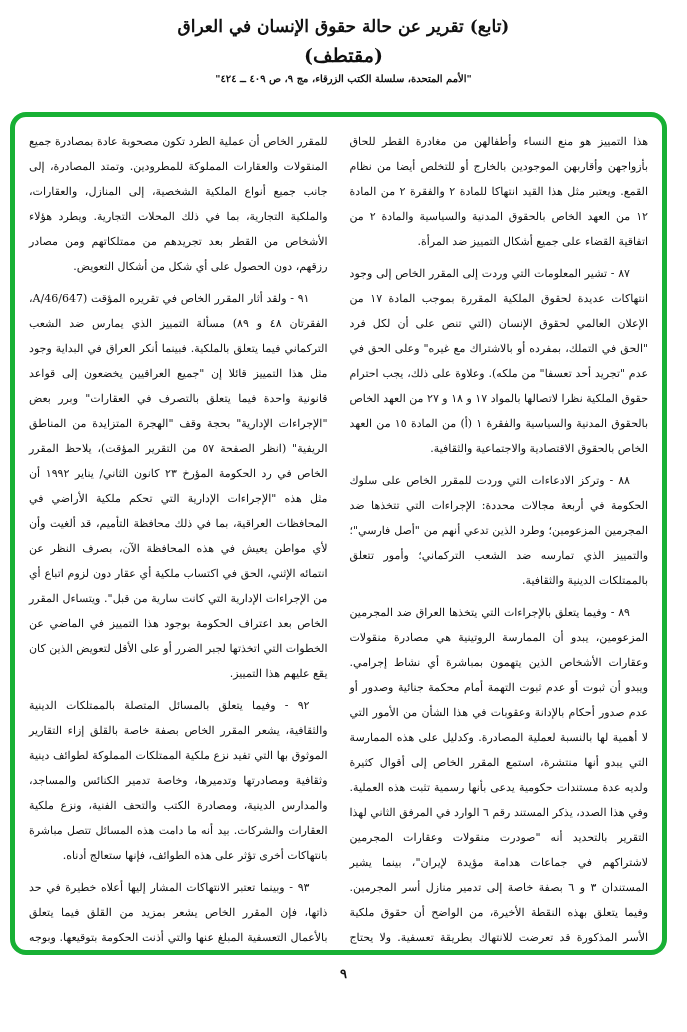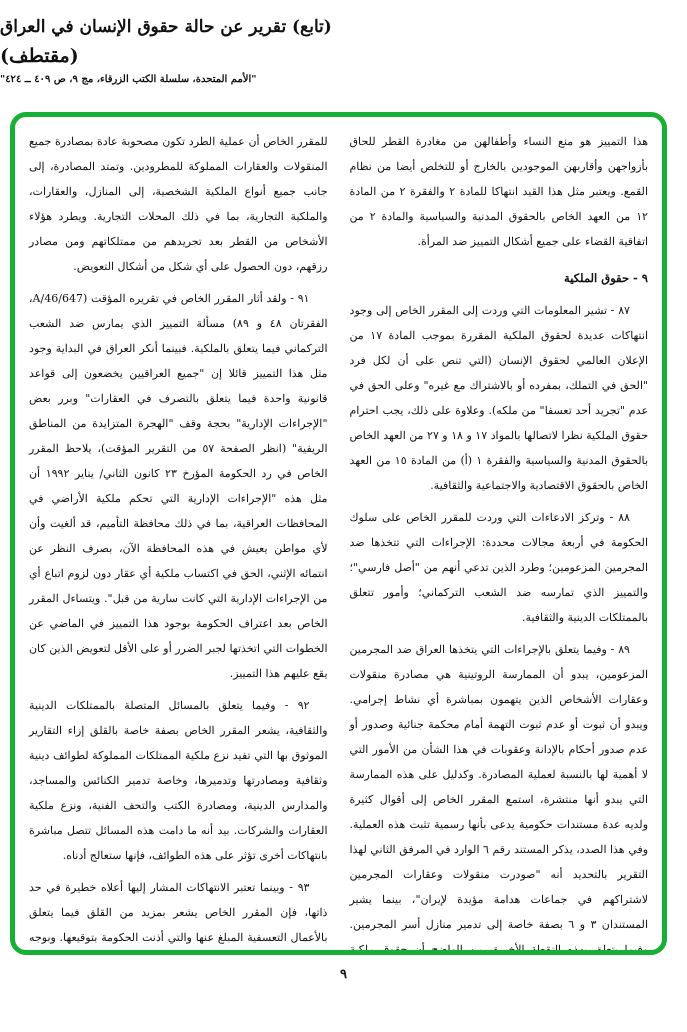--- a/index.html
+++ b/index.html
@@ -11,21 +11,21 @@
     position: relative;
     width: 687px;
     height: 1032px;
     background: #ffffff;
     font-family: "DejaVu Serif", "Liberation Serif", serif;
     color: #111111;
     overflow: hidden;
   }
   .header {
     direction: rtl;
-    text-align: left;
+    text-align: center;
     padding-top: 16px;
   }
   .title {
     font-size: 17px;
     font-weight: bold;
     margin: 0 0 8px 0;
     letter-spacing: 0;
   }
   .subtitle {
     font-size: 19px;
@@ -90,21 +90,20 @@
 
   <div class="header">
     <h1 class="title">(تابع) تقرير عن حالة حقوق الإنسان في العراق</h1>
     <h2 class="subtitle">(مقتطف)</h2>
     <div class="source-line">"الأمم المتحدة، سلسلة الكتب الزرقاء، مج ٩، ص ٤٠٩ ــ ٤٢٤"</div>
   </div>
 
   <div class="text-box">
     <div class="col">
         <p class="para cont">هذا التمييز هو منع النساء وأطفالهن من مغادرة القطر للحاق بأزواجهن وأقاربهن الموجودين بالخارج أو للتخلص أيضا من نظام القمع. ويعتبر مثل هذا القيد انتهاكا للمادة ٢ والفقرة ٢ من المادة ١٢ من العهد الخاص بالحقوق المدنية والسياسية والمادة ٢ من اتفاقية القضاء على جميع أشكال التمييز ضد المرأة.</p>
-        <p class="para heading">٩ -  حقوق الملكية</p>
         <p class="para">٨٧ - تشير المعلومات التي وردت إلى المقرر الخاص إلى وجود انتهاكات عديدة لحقوق الملكية المقررة بموجب المادة ١٧ من الإعلان العالمي لحقوق الإنسان (التي تنص على أن لكل فرد "الحق في التملك، بمفرده أو بالاشتراك مع غيره" وعلى الحق في عدم "تجريد أحد تعسفا" من ملكه). وعلاوة على ذلك، يجب احترام حقوق الملكية نظرا لاتصالها بالمواد ١٧ و ١٨ و ٢٧ من العهد الخاص بالحقوق المدنية والسياسية والفقرة ١ (أ) من المادة ١٥ من العهد الخاص بالحقوق الاقتصادية والاجتماعية والثقافية.</p>
         <p class="para">٨٨ - وتركز الادعاءات التي وردت للمقرر الخاص على سلوك الحكومة في أربعة مجالات محددة: الإجراءات التي تتخذها ضد المجرمين المزعومين؛ وطرد الذين تدعي أنهم من "أصل فارسي"؛ والتمييز الذي تمارسه ضد الشعب التركماني؛ وأمور تتعلق بالممتلكات الدينية والثقافية.</p>
         <p class="para">٨٩ - وفيما يتعلق بالإجراءات التي يتخذها العراق ضد المجرمين المزعومين، يبدو أن الممارسة الروتينية هي مصادرة منقولات وعقارات الأشخاص الذين يتهمون بمباشرة أي نشاط إجرامي. ويبدو أن ثبوت أو عدم ثبوت التهمة أمام محكمة جنائية وصدور أو عدم صدور أحكام بالإدانة وعقوبات في هذا الشأن من الأمور التي لا أهمية لها بالنسبة لعملية المصادرة. وكدليل على هذه الممارسة التي يبدو أنها منتشرة، استمع المقرر الخاص إلى أقوال كثيرة ولديه عدة مستندات حكومية يدعى بأنها رسمية تثبت هذه العملية. وفي هذا الصدد، يذكر المستند رقم ٦ الوارد في المرفق الثاني لهذا التقرير بالتحديد أنه "صودرت منقولات وعقارات المجرمين لاشتراكهم في جماعات هدامة مؤيدة لإيران"، بينما يشير المستندان ٣ و ٦ بصفة خاصة إلى تدمير منازل أسر المجرمين. وفيما يتعلق بهذه النقطة الأخيرة، من الواضح أن حقوق ملكية الأسر المذكورة قد تعرضت للانتهاك بطريقة تعسفية. ولا يحتاج التأثير البالغ للمصادرة والتدمير المذكورين على أعضاء الأسرة إلى بيان.</p>
       </div>
     <div class="col">
         <p class="para cont">للمقرر الخاص أن عملية الطرد تكون مصحوبة عادة بمصادرة جميع المنقولات والعقارات المملوكة للمطرودين. وتمتد المصادرة، إلى جانب جميع أنواع الملكية الشخصية، إلى المنازل، والعقارات، والملكية التجارية، بما في ذلك المحلات التجارية. ويطرد هؤلاء الأشخاص من القطر بعد تجريدهم من ممتلكاتهم ومن مصادر رزقهم، دون الحصول على أي شكل من أشكال التعويض.</p>
         <p class="para">٩١ - ولقد أثار المقرر الخاص في تقريره المؤقت (A/46/647، الفقرتان ٤٨ و ٨٩) مسألة التمييز الذي يمارس ضد الشعب التركماني فيما يتعلق بالملكية. فبينما أنكر العراق في البداية وجود مثل هذا التمييز قائلا إن "جميع العراقيين يخضعون إلى قواعد قانونية واحدة فيما يتعلق بالتصرف في العقارات" وبرر بعض "الإجراءات الإدارية" بحجة وقف "الهجرة المتزايدة من المناطق الريفية" (انظر الصفحة ٥٧ من التقرير المؤقت)، يلاحظ المقرر الخاص في رد الحكومة المؤرخ ٢٣ كانون الثاني/ يناير ١٩٩٢ أن مثل هذه "الإجراءات الإدارية التي تحكم ملكية الأراضي في المحافظات العراقية، بما في ذلك محافظة التأميم، قد ألغيت وأن لأي مواطن يعيش في هذه المحافظة الآن، بصرف النظر عن انتمائه الإثني، الحق في اكتساب ملكية أي عقار دون لزوم اتباع أي من الإجراءات الإدارية التي كانت سارية من قبل". ويتساءل المقرر الخاص بعد اعتراف الحكومة بوجود هذا التمييز في الماضي عن الخطوات التي اتخذتها لجبر الضرر أو على الأقل لتعويض الذين كان يقع عليهم هذا التمييز.</p>
         <p class="para">٩٢ - وفيما يتعلق بالمسائل المتصلة بالممتلكات الدينية والثقافية، يشعر المقرر الخاص بصفة خاصة بالقلق إزاء التقارير الموثوق بها التي تفيد نزع ملكية الممتلكات المملوكة لطوائف دينية وثقافية ومصادرتها وتدميرها، وخاصة تدمير الكنائس والمساجد، والمدارس الدينية، ومصادرة الكتب والتحف الفنية، ونزع ملكية العقارات والشركات. بيد أنه ما دامت هذه المسائل تتصل مباشرة بانتهاكات أخرى تؤثر على هذه الطوائف، فإنها ستعالج أدناه.</p>
         <p class="para">٩٣ - وبينما تعتبر الانتهاكات المشار إليها أعلاه خطيرة في حد ذاتها، فإن المقرر الخاص يشعر بمزيد من القلق فيما يتعلق بالأعمال التعسفية المبلغ عنها والتي أذنت الحكومة بتوقيعها. وبوجه خاص، وردت معلومات بأن الأموال الطائلة التي تملكها الهيئات أو الأشخاص المستهدفون بمثل هذه الانتهاكات قد دفعت سلطات مختلفة إلى التبليغ بادعاءات كاذبة كوسيلة للحصول على الممتلكات المرغوب فيها أو للإساءة إلى الأعداء الشخصيين. ويبدو أن هذه الأعمال التعسفية حدثت على نطاق واسع وأن هذا يرجع بدرجة كبيرة إلى غياب مبدأ سيادة القانون حسبما ذكر أعلاه.</p>
       </div>

